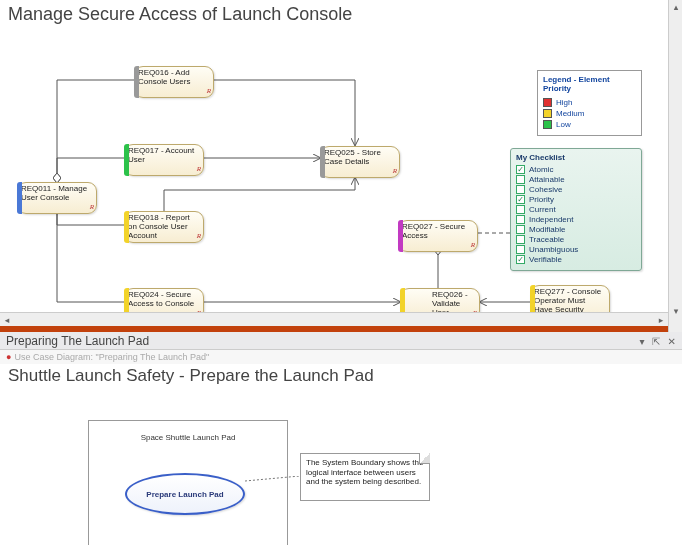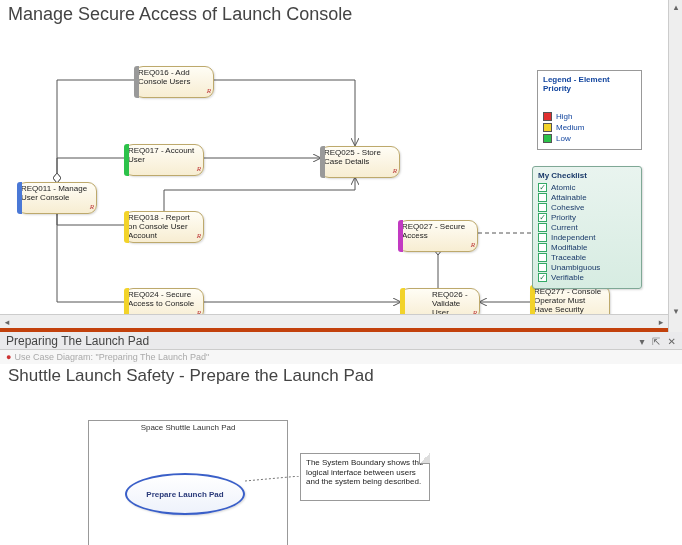--- a/index.html
+++ b/index.html
@@ -1,43 +1,43 @@
 <!DOCTYPE html>
 <html><head>
 <meta charset="utf-8">
 <style>
   * { box-sizing: border-box; margin: 0; padding: 0; }
   body { font-family: "Segoe UI", Tahoma, sans-serif; font-size: 11px; background: #fff; width: 682px; height: 545px; overflow: hidden; position: relative; color: #222; }
   .panel-title { font-size: 18px; color: #444; padding: 4px 8px; font-weight: 400; }
-  .upper { position: relative; height: 332px; border-bottom: 4px solid #c2410c; }
+  .upper { position: relative; height: 332px; border-bottom: 6px solid #c2410c; }
   .diagram-area { position: absolute; top: 30px; left: 0; right: 14px; bottom: 14px; }
   .scrollbar-v { position: absolute; top: 0; right: 0; width: 14px; height: 332px; background: #eee; border-left: 1px solid #ccc; }
   .scrollbar-h { position: absolute; bottom: 0; left: 0; right: 14px; height: 14px; background: #eee; border-top: 1px solid #ccc; }
   .scroll-btn { position: absolute; width: 14px; height: 14px; display:flex; align-items:center; justify-content:center; color:#666; font-size:9px; }
   .req-box { position: absolute; width: 80px; height: 32px; background: linear-gradient(#fffdf5,#f7edd2); border: 1px solid #bda96c; border-radius: 9px; font-size: 8px; padding: 2px 3px; line-height: 1.1; box-shadow: 1px 1px 2px rgba(0,0,0,0.15); }
   .req-box .accent { position: absolute; left: -1px; top: -1px; bottom: -1px; width: 5px; border-top-left-radius: 3px; border-bottom-left-radius: 3px; }
   .req-box .glyph { position: absolute; right: 2px; bottom: 1px; font-size: 7px; font-style: italic; color: #b33; font-family: Georgia, serif; }
   .legend { position: absolute; right: 26px; top: 40px; width: 105px; background: #fff; border: 1px solid #999; padding: 4px 5px 6px 5px; font-size: 8px; }
-  .legend .legend-title { font-weight: bold; color: #11449e; margin-bottom: 19px; }
+  .legend .legend-title { font-weight: bold; color: #11449e; margin-bottom: 5px; }
   .legend-row { display:flex; align-items:center; gap:4px; margin-top:2px; color:#11449e; }
   .swatch { width:9px; height:9px; border:1px solid #555; }
-  .checklist { position: absolute; right: 26px; top: 136px; width: 110px; background: linear-gradient(#e9f4ef,#d7ece2); border: 1px solid #7fa896; border-radius: 3px; padding: 4px 15px 6px 5px; font-size: 8px; box-shadow: 1px 1px 2px rgba(0,0,0,0.15); }
+  .checklist { position: absolute; right: 26px; top: 118px; width: 132px; background: linear-gradient(#e9f4ef,#d7ece2); border: 1px solid #7fa896; border-radius: 3px; padding: 4px 15px 6px 5px; font-size: 8px; box-shadow: 1px 1px 2px rgba(0,0,0,0.15); }
   .checklist .cl-title { font-weight: bold; color:#1a3a6a; margin-bottom:3px; }
   .cl-row { display:flex; align-items:center; gap:4px; margin-top:1px; color:#1a3a6a; }
   .cb { width:9px; height:9px; border:1px solid #3a6; background:#fff; display:inline-flex; align-items:center; justify-content:center; font-size:8px; line-height:1; color:#2a7a4f; }
   svg.connectors { position:absolute; top:0; left:0; pointer-events:none; }
 
   .lower { position: relative; height: 213px; }
   .lower .tab-bar { height: 18px; background: #eaeaec; border-bottom: 1px solid #ccc; font-size: 12px; color:#444; padding: 1px 6px; display:flex; align-items:center; justify-content:space-between; }
   .tab-bar .ctrls span { margin-left:4px; color:#666; font-size:10px; }
   .breadcrumb { height: 14px; background:#f7f7f7; font-size:9px; color:#aaa; padding:1px 6px; display:flex; align-items:center; gap:3px; }
   .breadcrumb .pin { color:#c33; }
   .lower .diagram2 { position: relative; height: 180px; }
   .boundary { position:absolute; left:88px; top:32px; width:200px; height:140px; border:1px solid #999; }
-  .boundary .b-title { position:absolute; top:-2px; left:0; right:0; text-align:center; font-size:8px; color:#333; background:#fff; padding:0 2px; transform:translateY(-50%); width:max-content; margin:8px auto; }
+  .boundary .b-title { position:absolute; top:-2px; left:0; right:0; text-align:center; font-size:8px; color:#333; background:#fff; padding:0 2px; transform:translateY(-50%); width:max-content; margin:18px auto; }
   .usecase { position:absolute; left:125px; top:85px; width:120px; height:42px; border:2px solid #3a5fc8; border-radius:50%; background:linear-gradient(#fff,#eef2fb); display:flex; align-items:center; justify-content:center; font-size:8px; font-weight:bold; color:#2a3a7a; box-shadow: 1px 1px 2px rgba(0,0,0,0.15); }
   .actor { position:absolute; left:10px; top:70px; width:40px; text-align:center; font-size:8px; }
   .actor svg { display:block; margin:0 auto; }
   .note { position:absolute; left:300px; top:65px; width:130px; min-height:48px; border:1px solid #999; padding:4px 5px; font-size:8px; line-height:1.2; background:#fff; }
   .note::after { content:""; position:absolute; top:-1px; right:-1px; width:10px; height:10px; background:linear-gradient(135deg,#fff 50%,#ddd 50%); border-left:1px solid #999; border-bottom:1px solid #999; }
 </style>
 </head>
 <body>
 
 <div class="upper">

